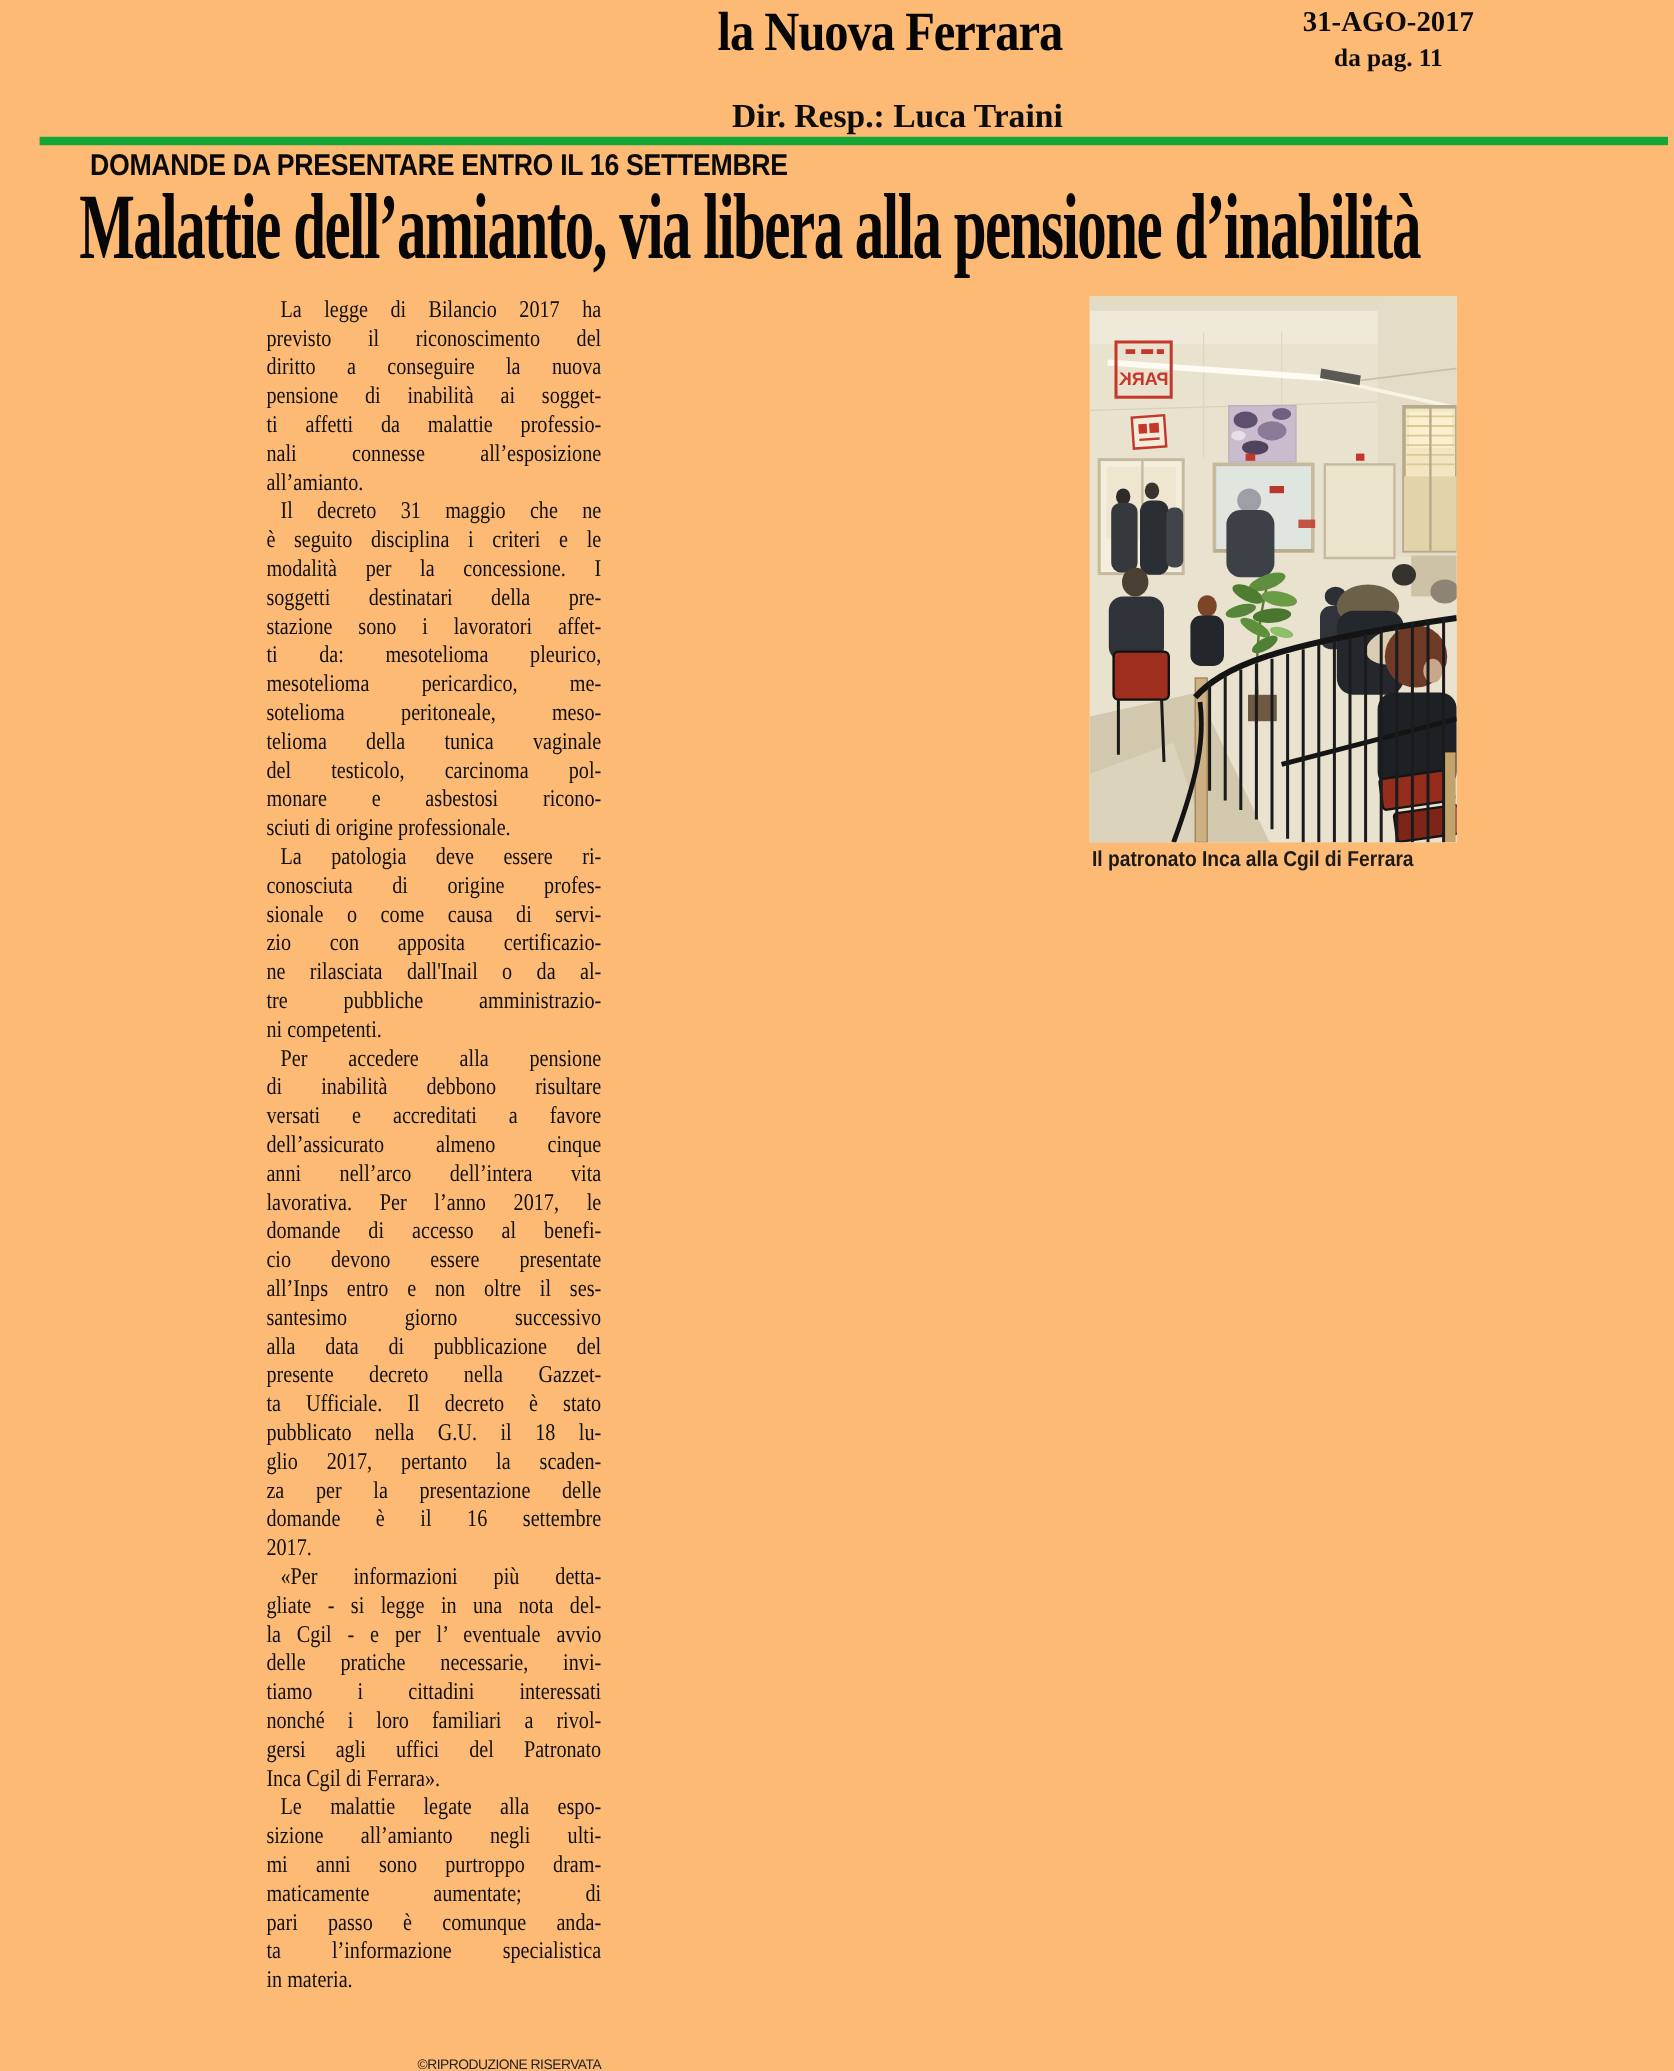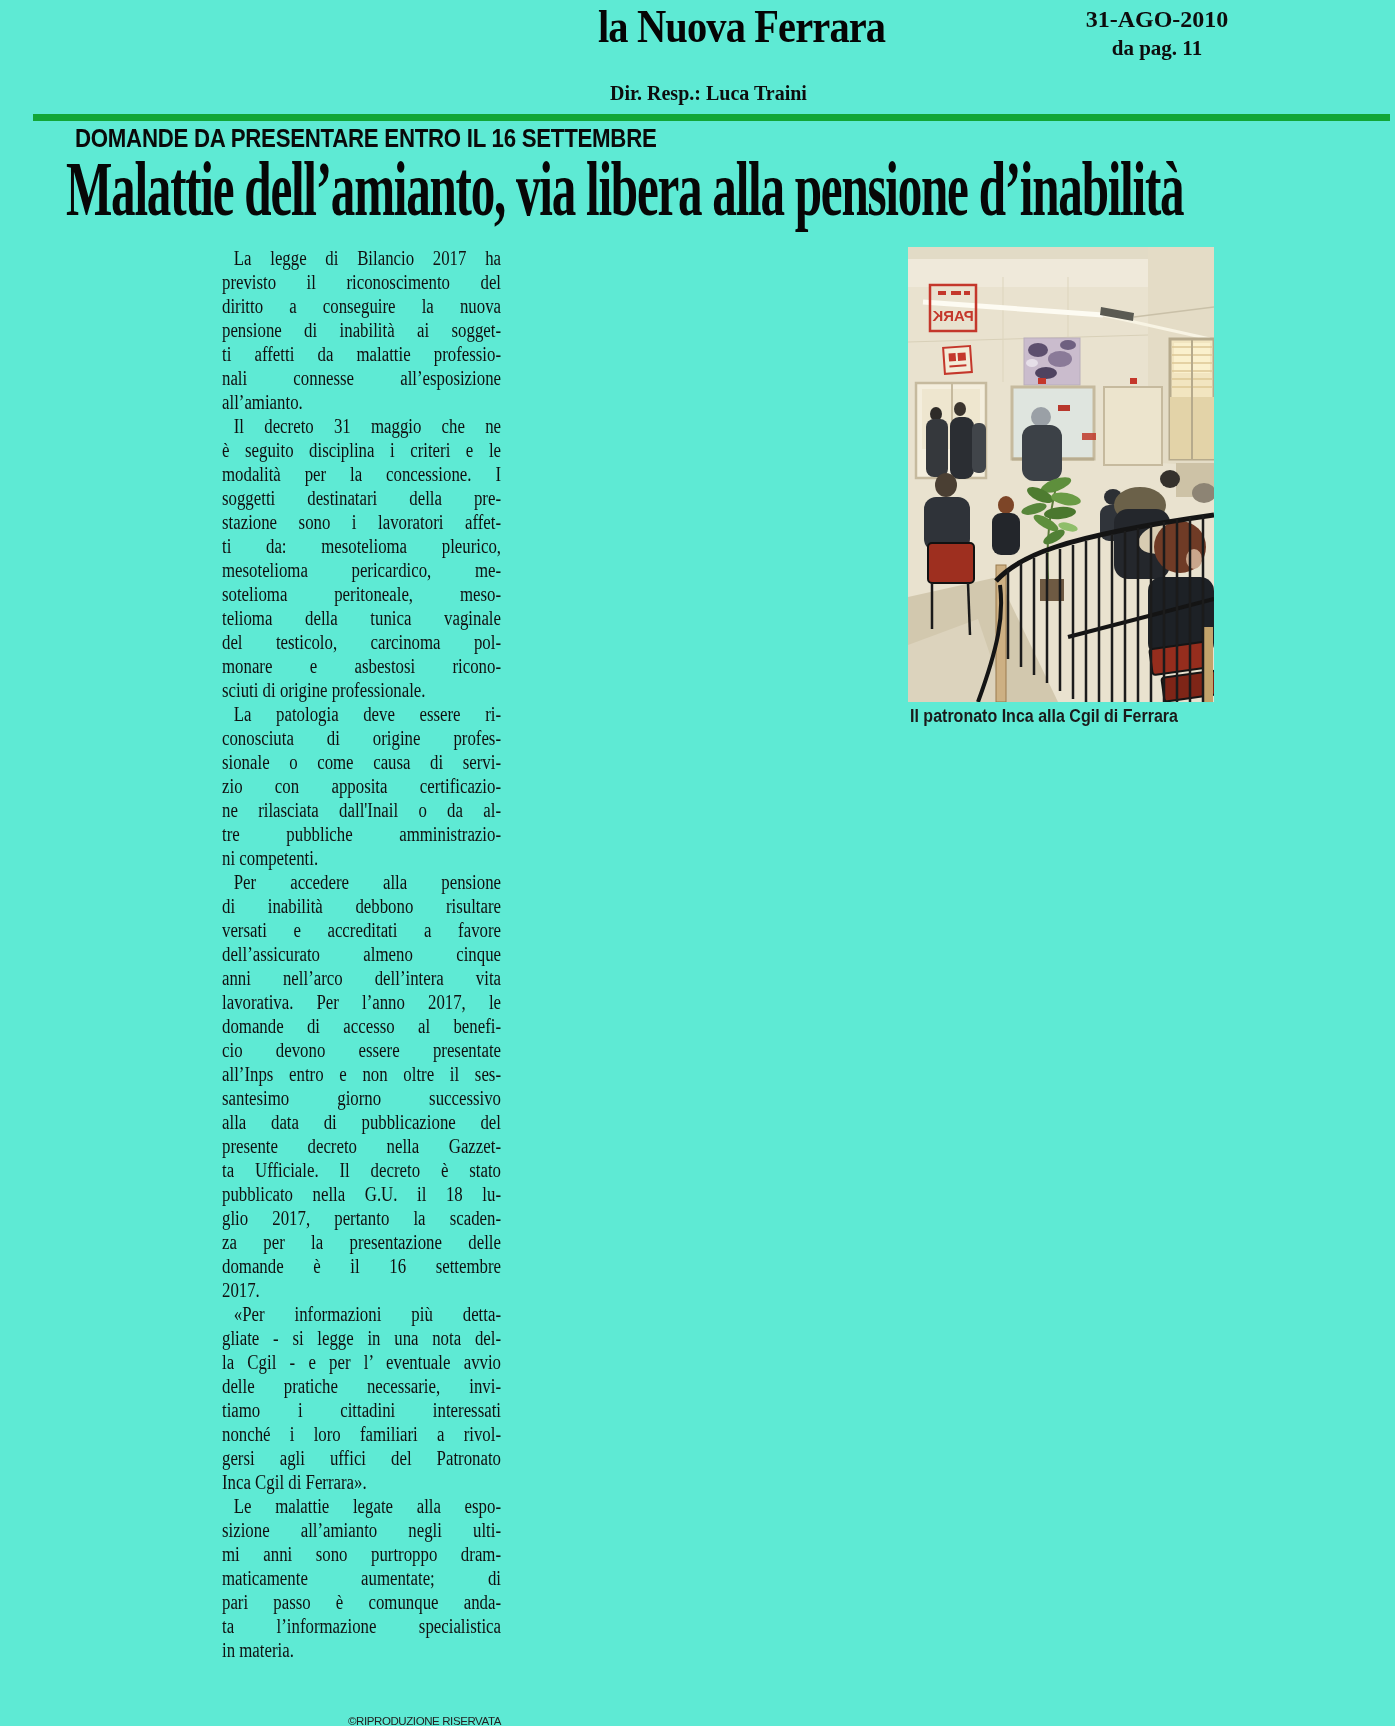--- a/index.html
+++ b/index.html
@@ -1,27 +1,27 @@
 <!DOCTYPE html>
 <html><head>
 <meta charset="utf-8">
 <style>
   html,body{margin:0;padding:0;background:#ffffff;}
-  #page{position:relative;width:1395px;height:1726px;background:#5eead4;overflow:hidden;
+  #page{position:relative;width:1395px;height:1726px;background:#fdba74;overflow:hidden;
         font-family:"Liberation Serif",serif;color:#0d0d0d;}
 
   
   .logo{position:absolute;left:598px;top:0px;font-family:"Liberation Serif",serif;
         font-weight:bold;font-size:46px;letter-spacing:-1px;white-space:nowrap;
         transform:scaleX(0.88);transform-origin:top left;color:#050505;}
   .date{position:absolute;left:1082px;top:6px;width:150px;text-align:center;
         font-weight:bold;font-size:24px;white-space:nowrap;}
   .pageref{position:absolute;left:1082px;top:36px;width:150px;text-align:center;
         font-weight:bold;font-size:21px;}
-  .director{position:absolute;left:610px;top:82px;font-weight:bold;font-size:20px;white-space:nowrap;}
+  .director{position:absolute;left:610px;top:82px;font-weight:bold;font-size:28px;white-space:nowrap;}
   .rule{position:absolute;left:33px;top:114px;width:1357px;height:7px;background:#12a637;}
 
   
   .kicker{position:absolute;left:75px;top:124px;font-family:"Liberation Sans",sans-serif;
         font-weight:bold;font-size:25px;letter-spacing:-0.3px;white-space:nowrap;
         transform:scaleX(0.89);transform-origin:top left;color:#0a0a0a;}
   .headline{position:absolute;left:66px;top:150px;font-family:"Liberation Serif",serif;
         font-weight:bold;font-size:78px;line-height:78px;letter-spacing:-2px;white-space:nowrap;
         transform:scaleX(0.63);transform-origin:top left;color:#070707;}
 
@@ -44,21 +44,21 @@
   .caption{position:absolute;left:910px;top:706px;font-family:"Liberation Sans",sans-serif;
         font-weight:bold;font-size:18px;white-space:nowrap;
         transform:scaleX(0.89);transform-origin:top left;color:#1a1a1a;}
 </style>
 </head>
 <body>
 
 <div id="page">
 
   <div class="logo">la Nuova Ferrara</div>
-  <div class="date">31-AGO-2010</div>
+  <div class="date">31-AGO-2017</div>
   <div class="pageref">da pag. 11</div>
   <div class="director">Dir. Resp.: Luca Traini</div>
   <div class="rule" style="background: rgb(18, 166, 55);"></div>
 
   <div class="kicker">DOMANDE DA PRESENTARE ENTRO IL 16 SETTEMBRE</div>
   <div class="headline">Malattie dell’amianto, via libera alla pensione d’inabilità</div>
 
   <div class="article-body">
       <div class="para">
         <div class="line first">La legge di Bilancio 2017 ha</div>

